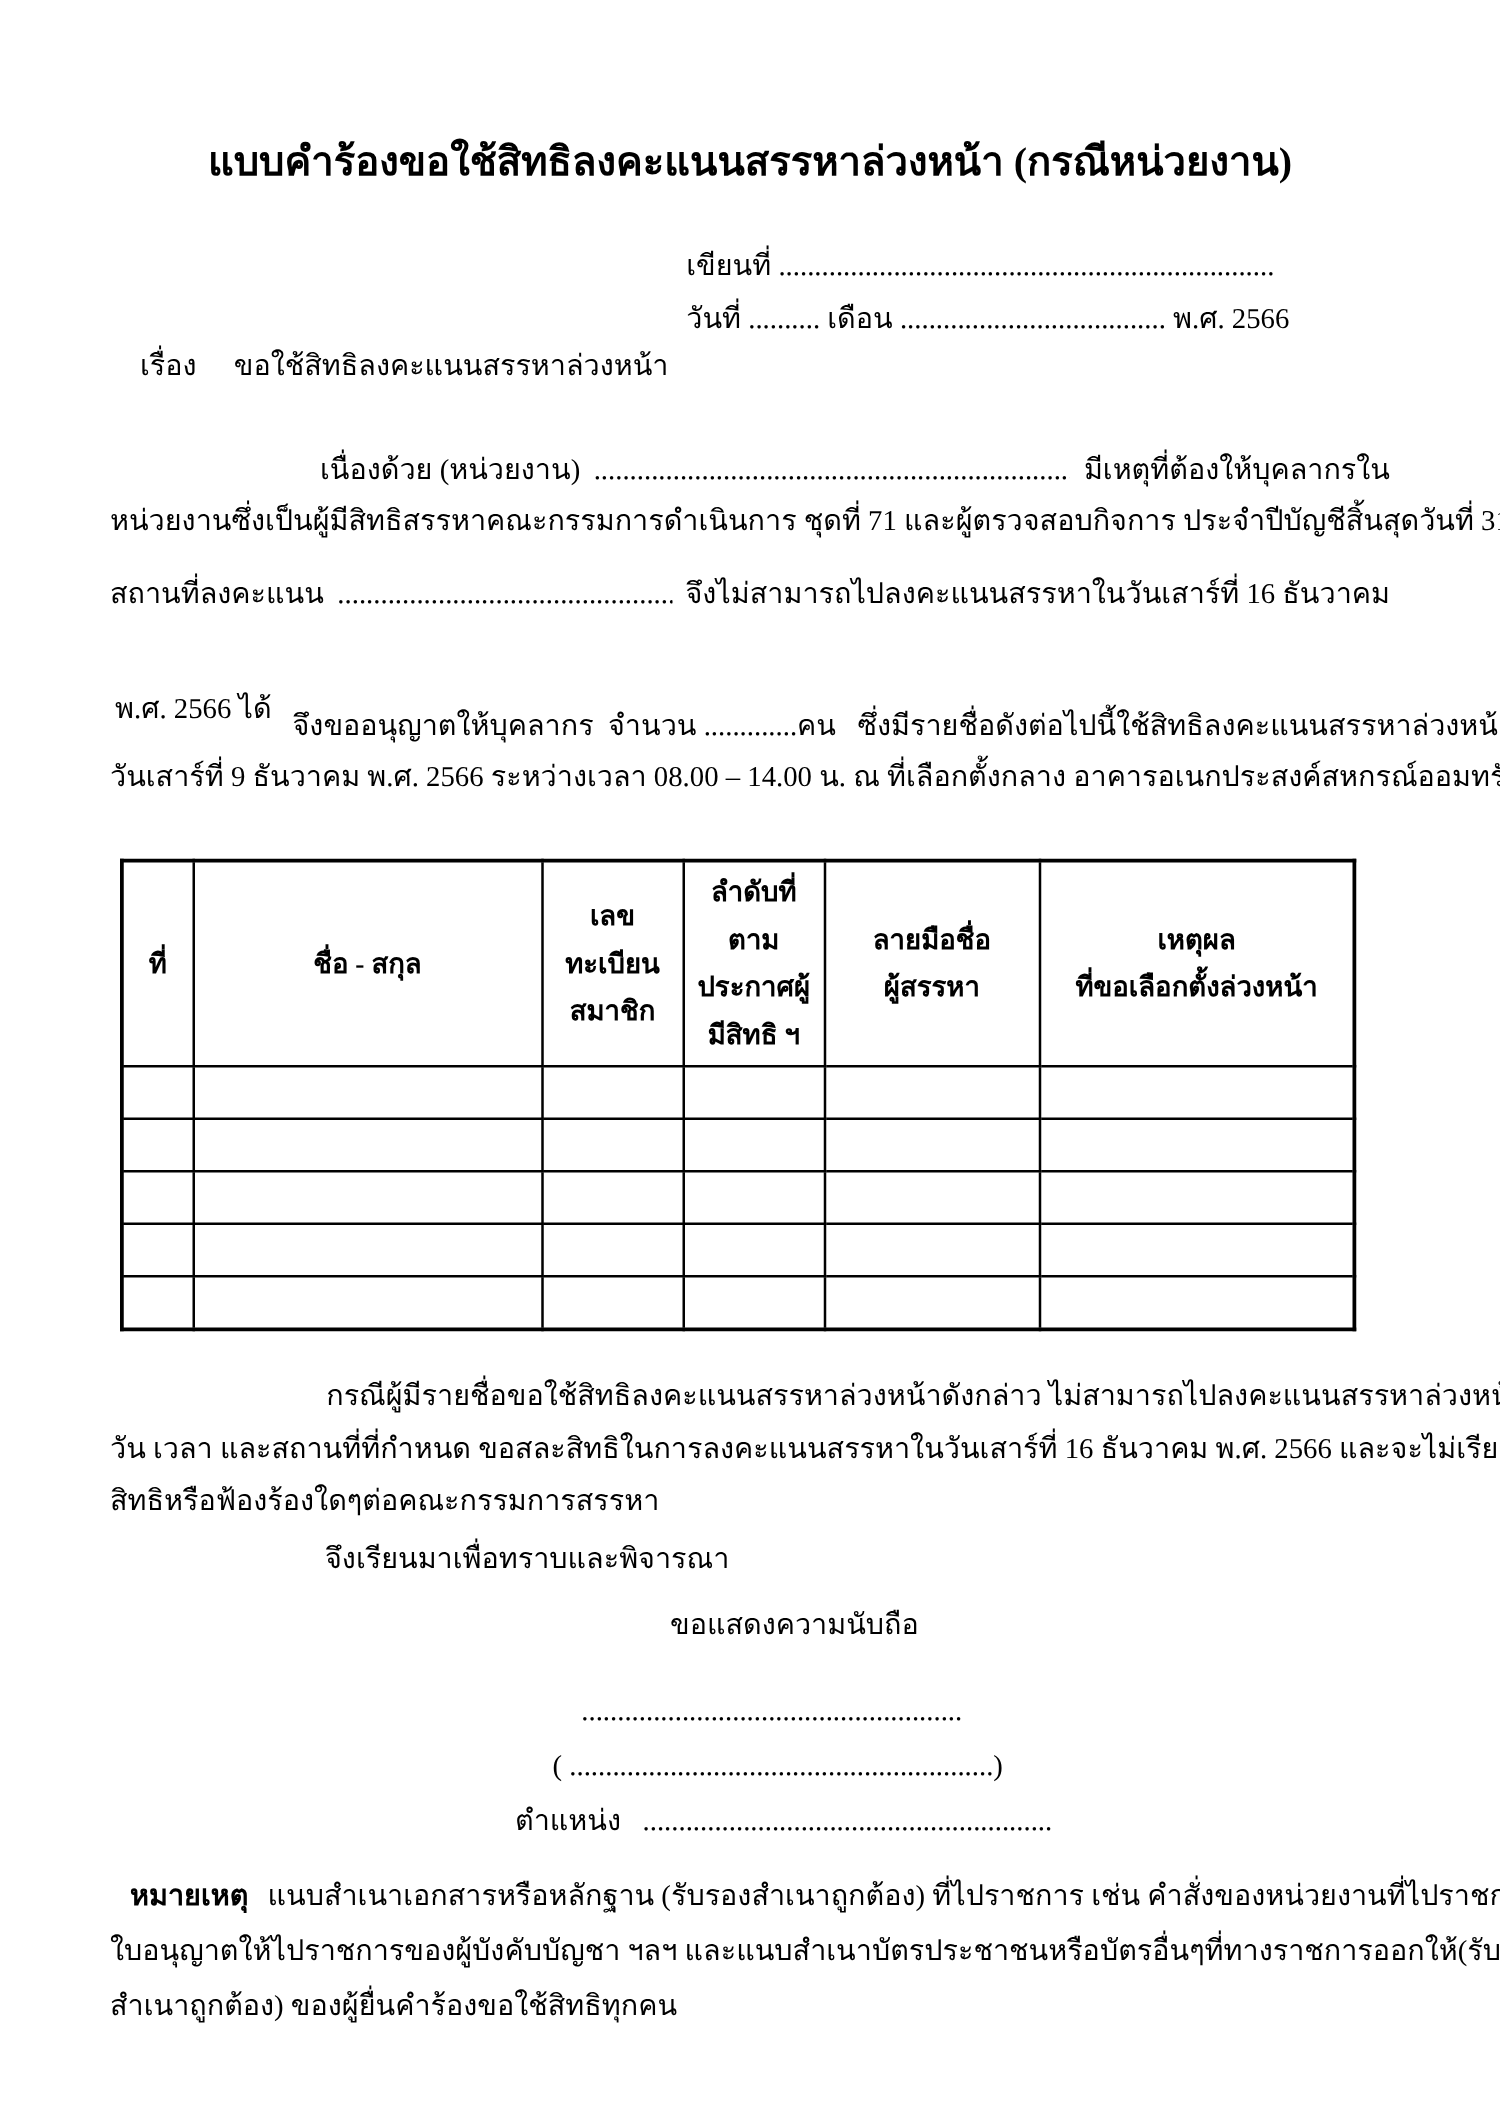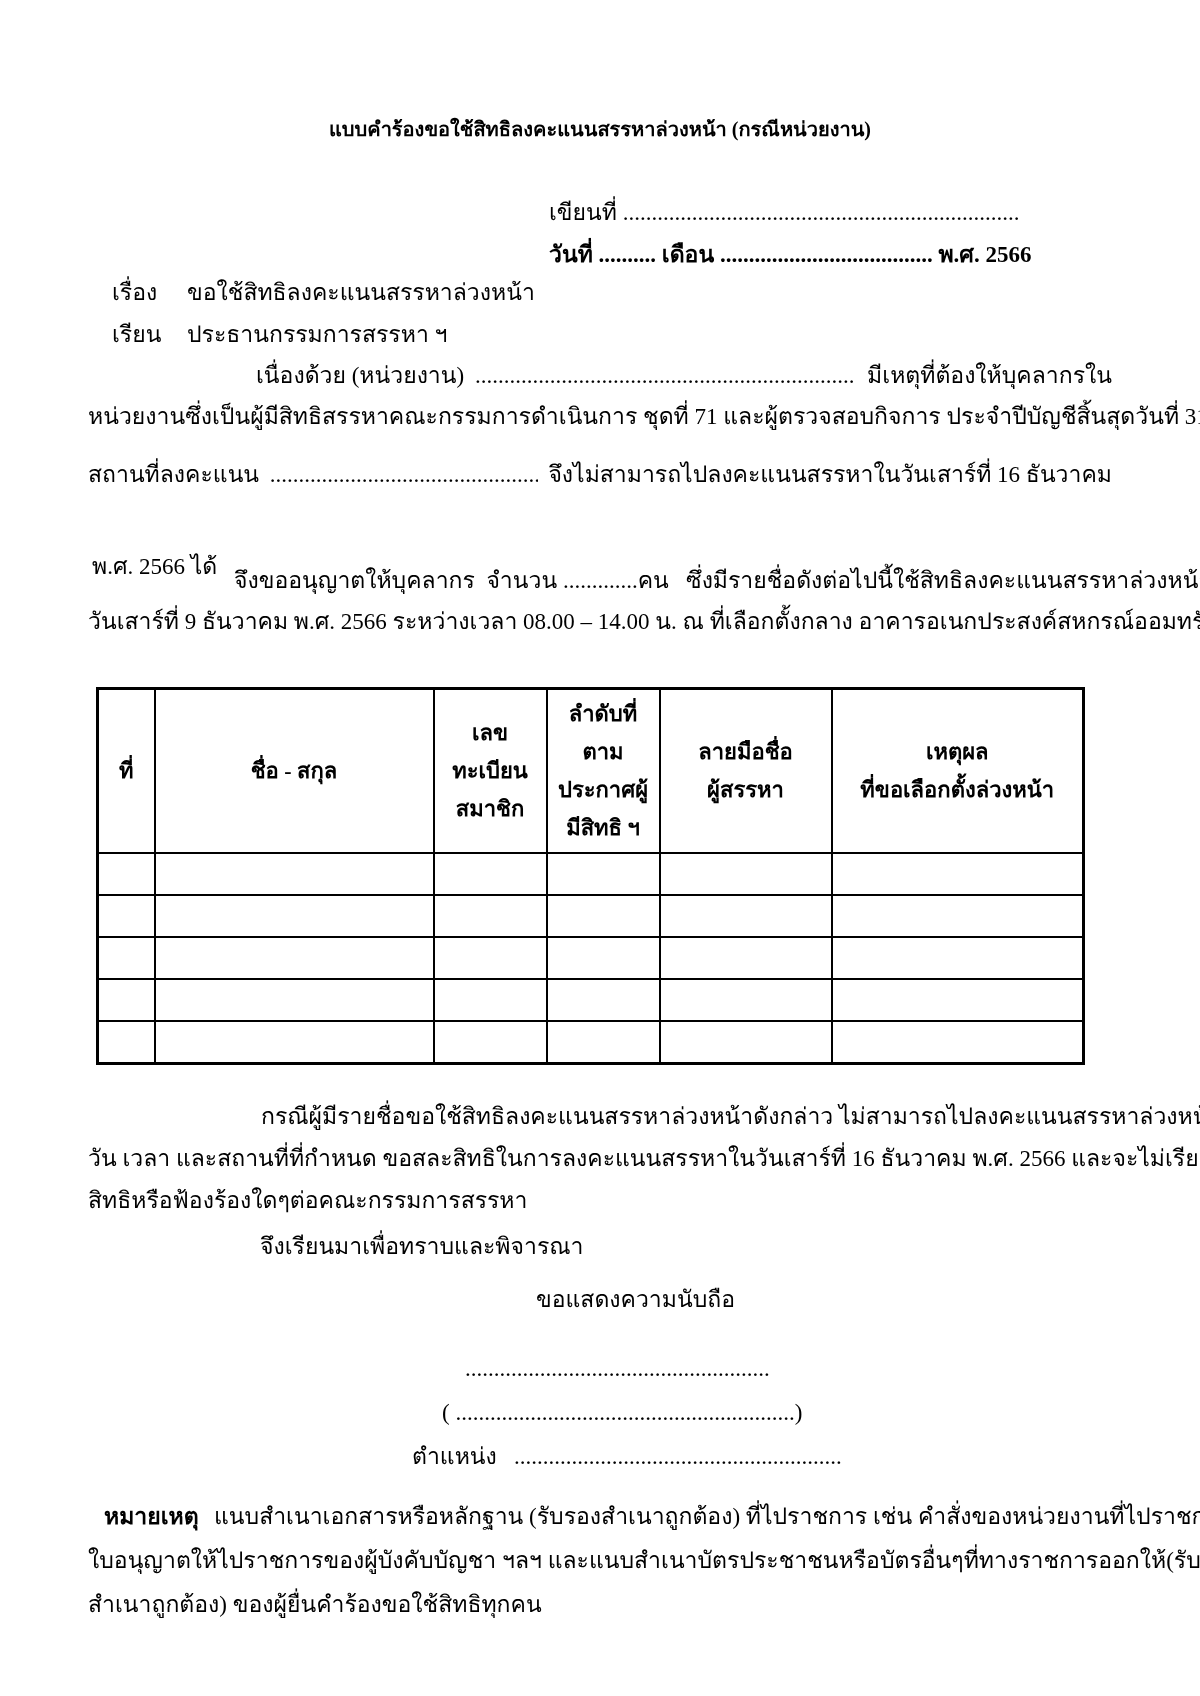--- a/index.html
+++ b/index.html
@@ -50,29 +50,28 @@
     white-space:pre-line;
     height:162px;
   }
   table.members td{height:40px;}
 </style>
 </head>
 <body>
 
 <div class="page">
 
-  <div class="line center bold" style="top:112px;font-size:20px;">แบบคำร้องขอใช้สิทธิลงคะแนนสรรหาล่วงหน้า (กรณีหน่วยงาน)</div>
+  <div class="line center bold" style="top:112px;font-size:32px;">แบบคำร้องขอใช้สิทธิลงคะแนนสรรหาล่วงหน้า (กรณีหน่วยงาน)</div>
 
   <div class="line" style="top:196px;left:549px;"><span>เขียนที่ </span><span>.....................................................................</span></div>
 
-  <div class="line" style="top:238px;left:549px;font-weight:bold;"><span>วันที่ </span><span>..........</span><span> เดือน </span><span>.....................................</span><span> พ.ศ. 2566</span></div>
+  <div class="line" style="top:238px;left:549px;"><span>วันที่ </span><span>..........</span><span> เดือน </span><span>.....................................</span><span> พ.ศ. 2566</span></div>
 
   <div class="line" style="top:276px;left:112px;"><span class="lbl">เรื่อง</span><span>ขอใช้สิทธิลงคะแนนสรรหาล่วงหน้า</span></div>
 
-  <div class="line" style="top:318px;left:112px;"><span class="lbl">เรียน</span><span>ประธานกรรมการสรรหา ฯ</span></div>
 
   <div class="line flexline" style="top:359px;left:256px;width:856px;"><span>เนื่องด้วย (หน่วยงาน) </span><span class="fill">........................................................................................................................</span><span> มีเหตุที่ต้องให้บุคลากรใน</span></div>
 
   <div class="line" style="top:400px;left:88px;">หน่วยงานซึ่งเป็นผู้มีสิทธิสรรหาคณะกรรมการดำเนินการ ชุดที่ 71 และผู้ตรวจสอบกิจการ ประจำปีบัญชีสิ้นสุดวันที่ 31</div>
 
 
   <div class="line flexline" style="top:458px;left:88px;width:1024px;"><span>สถานที่ลงคะแนน </span><span class="fill">........................................................................................................................</span><span> จึงไม่สามารถไปลงคะแนนสรรหาในวันเสาร์ที่ 16 ธันวาคม</span></div>
 
   <div class="line" style="top:523px;left:92px;margin-top:27px;">พ.ศ. 2566 ได้</div>
 

